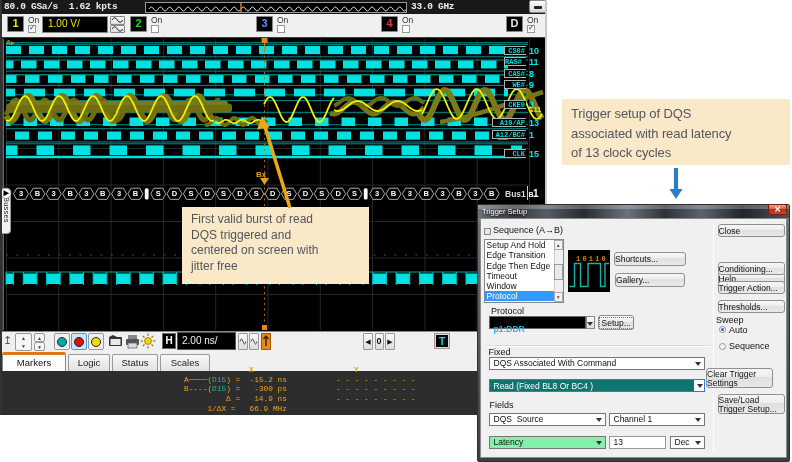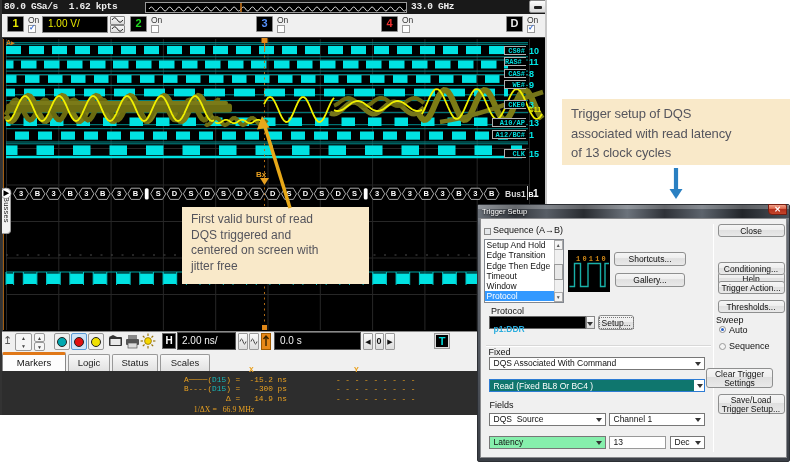--- a/index.html
+++ b/index.html
@@ -1,17 +1,17 @@
 <!DOCTYPE html>
 <html><head><meta charset="utf-8"><style>
 html,body{margin:0;padding:0;width:792px;height:462px;background:#fff;overflow:hidden}
 *{box-sizing:border-box}
 body{font-family:"Liberation Sans",sans-serif}
 .abs{position:absolute}
-.btn7{background:linear-gradient(#f5f5f5,#eee 45%,#dfdfdf 46%,#e9e9e9);border:1px solid #8e8f8f;border-radius:3px;color:#111;text-align:center;font:8.5px "Liberation Sans",sans-serif}
+.btn7{background:linear-gradient(#f5f5f5,#eee 45%,#dfdfdf 46%,#e9e9e9);border:1px solid #8e8f8f;border-radius:3px;color:#111;text-align:left;font:8.5px "Liberation Sans",sans-serif}
 .arr{position:absolute;right:3px;top:4px;width:0;height:0;border-left:3.2px solid transparent;border-right:3.2px solid transparent;border-top:4px solid #333}
 </style></head><body>
 <div class="abs" style="left:0;top:0;width:547px;height:415px">
     <div class="abs" style="left:0;top:0;width:547px;height:14px;background:#191919"></div>
     <div class="abs" style="left:4px;top:1px;color:#eee;font:bold 9.5px 'Liberation Mono',monospace;letter-spacing:-0.3px">80.0 GSa/s&nbsp;&nbsp;1.62 kpts</div>
     <div class="abs" style="left:145px;top:1.5px;width:262px;height:11px;background:#000;border:1px solid #9a9a9a">
       <svg width="260" height="9" viewBox="0 0 260 9" style="position:absolute;left:0;top:0">
         <path d="M3,6 q2.3,-4 4.6,0 t4.6,0 q2.3,-4 4.6,0 t4.6,0 q2.3,-4 4.6,0 t4.6,0 q2.3,-4 4.6,0 t4.6,0 q2.3,-4 4.6,0 t4.6,0 q2.3,-4 4.6,0 t4.6,0 q2.3,-4 4.6,0 t4.6,0 q2.3,-4 4.6,0 t4.6,0 q2.3,-4 4.6,0 t4.6,0 q2.3,-4 4.6,0 t4.6,0 q2.3,-4 4.6,0 t4.6,0 q2.3,-4 4.6,0 t4.6,0 q2.3,-4 4.6,0 t4.6,0 q2.3,-4 4.6,0 t4.6,0 q2.3,-4 4.6,0 t4.6,0 q2.3,-4 4.6,0 t4.6,0 q2.3,-4 4.6,0 t4.6,0 q2.3,-4 4.6,0 t4.6,0 q2.3,-4 4.6,0 t4.6,0 q2.3,-4 4.6,0 t4.6,0 q2.3,-4 4.6,0 t4.6,0 q2.3,-4 4.6,0 t4.6,0 q2.3,-4 4.6,0 t4.6,0 q2.3,-4 4.6,0 t4.6,0 q2.3,-4 4.6,0 t4.6,0 q2.3,-4 4.6,0 t4.6,0 q2.3,-4 4.6,0 t4.6,0 q2.3,-4 4.6,0 t4.6,0" stroke="#ddd" stroke-width="1" fill="none"></path>
         <line x1="95" y1="0" x2="95" y2="9" stroke="#d07818" stroke-width="1.5"></line>
       </svg>
@@ -471,40 +471,39 @@
     <div class="abs" style="left:248.5px;top:332.5px;width:10px;height:17px;background:linear-gradient(#fafafa,#ddd);border:1px solid #999;border-radius:1px;overflow:hidden">
       <svg width="8" height="15" viewBox="0 0 8 15" style="display:block">
         <path d="M1,7.5 q1.5,-5 3,0 t3,0" stroke="#333" stroke-width="0.9" fill="none"></path>
       </svg>
     </div>
     <div class="abs" style="left:261px;top:332.5px;width:10px;height:17px;background:#e88818;border:1px solid #a05a00">
       <svg width="8" height="15" style="display:block">
         <path d="M4,2 L4,12 M1.5,5 L4,2 L6.5,5" stroke="#3a2400" stroke-width="1.4" fill="none"></path>
       </svg>
     </div>
-    <div class="abs" style="left:274px;top:332px;width:87px;height:18px;background:#000;border:1px solid #555;color:#f2f2f2;font:10px 'Liberation Sans',sans-serif;line-height:16px;padding-left:5px">0.0 s</div>
     <div class="abs" style="left:363px;top:332.5px;width:10px;height:17px;background:linear-gradient(#fafafa,#ddd);border:1px solid #999;border-radius:1px;color:#111;text-align:center;font:7px sans-serif;line-height:15px">◀</div>
     <div class="abs" style="left:374.5px;top:332.5px;width:9px;height:17px;background:linear-gradient(#fafafa,#ddd);border:1px solid #999;border-radius:1px;color:#111;text-align:center;font:bold 9px 'Liberation Sans',sans-serif;line-height:15px">0</div>
     <div class="abs" style="left:385px;top:332.5px;width:10px;height:17px;background:linear-gradient(#fafafa,#ddd);border:1px solid #999;border-radius:1px;color:#111;text-align:center;font:7px sans-serif;line-height:15px">▶</div>
     <div class="abs" style="left:434px;top:333px;width:16px;height:16px;background:#000;border:1px solid #999;box-shadow:0 0 0 1px #ddd inset;color:#00d8d8;font:bold 11px 'Liberation Sans',sans-serif;text-align:center;line-height:14px">T</div>
     <div class="abs" style="left:0;top:352px;width:547px;height:19px;background:#f0f0f0"></div>
     <div class="abs" style="left:2px;top:352px;width:64px;height:19px;background:#fdfdfd;border:1px solid #888;border-bottom:none;border-top:3px solid #e07818;color:#111;font:9.5px 'Liberation Sans',sans-serif;text-align:center;line-height:15px;border-radius:2px 2px 0 0">Markers</div>
     <div class="abs" style="left:68px;top:354px;width:42px;height:17px;background:linear-gradient(#f8f8f8,#e2e2e2);border:1px solid #999;border-bottom:none;color:#222;font:9.5px 'Liberation Sans',sans-serif;text-align:center;line-height:16px;border-radius:2px 2px 0 0">Logic</div>
     <div class="abs" style="left:112px;top:354px;width:46px;height:17px;background:linear-gradient(#f8f8f8,#e2e2e2);border:1px solid #999;border-bottom:none;color:#222;font:9.5px 'Liberation Sans',sans-serif;text-align:center;line-height:16px;border-radius:2px 2px 0 0">Status</div>
     <div class="abs" style="left:160px;top:354px;width:50px;height:17px;background:linear-gradient(#f8f8f8,#e2e2e2);border:1px solid #999;border-bottom:none;color:#222;font:9.5px 'Liberation Sans',sans-serif;text-align:center;line-height:16px;border-radius:2px 2px 0 0">Scales</div>
     <div class="abs" style="left:0;top:371px;width:547px;height:44px;background:#2d2d2d"></div>
     <div class="abs" style="left:249px;top:366px;font-family:'Liberation Mono',monospace;font-size:7.8px;color:#e8a020;white-space:pre;font-weight:bold">X</div>
     <div class="abs" style="left:354px;top:366px;font-family:'Liberation Mono',monospace;font-size:7.8px;color:#e8a020;white-space:pre;font-weight:bold">Y</div>
     <div class="abs" style="left:184px;top:375.5px;font-family:'Liberation Mono',monospace;font-size:7.8px;color:#e8a020;white-space:pre">A────(<b style="color:#18b8b8;font-weight:normal">D15</b>) =  -15.2 ns</div>
     <div class="abs" style="left:336px;top:375.5px;font-family:'Liberation Mono',monospace;font-size:7.8px;color:#e8a020;white-space:pre">- - - - - - - - -</div>
     <div class="abs" style="left:184px;top:385px;font-family:'Liberation Mono',monospace;font-size:7.8px;color:#e8a020;white-space:pre">B----(<b style="color:#18b8b8;font-weight:normal">D15</b>) =   -300 ps</div>
     <div class="abs" style="left:336px;top:385px;font-family:'Liberation Mono',monospace;font-size:7.8px;color:#e8a020;white-space:pre">- - - - - - - - -</div>
     <div class="abs" style="left:184px;top:395px;font-family:'Liberation Mono',monospace;font-size:7.8px;color:#e8a020;white-space:pre">         Δ =   14.9 ns</div>
     <div class="abs" style="left:336px;top:395px;font-family:'Liberation Mono',monospace;font-size:7.8px;color:#e8a020;white-space:pre">- - - - - - - - -</div>
-    <div class="abs" style="left:184px;top:404.5px;font-family:Liberation Serif, serif;font-size:7.8px;color:#e8a020;white-space:pre">     1/ΔX =   66.9 MHz</div>
+    <div class="abs" style="left:184px;top:404.5px;font-family:Liberation Mono, monospace;font-size:7.8px;color:#e8a020;white-space:pre">     1/ΔX =   66.9 MHz</div>
     <div class="abs" style="left:0;top:0;width:2px;height:415px;background:#333"></div>
     <div class="abs" style="left:545px;top:0;width:2px;height:204px;background:#c8c8c8"></div>
   </div>
 <div class="abs" style="left:562px;top:99px;width:228px;height:66px;background:#f9e9c9"></div>
 <div class="abs" style="left:571px;top:104px;width:216px;color:#55555d;font:13px 'Liberation Sans',sans-serif;line-height:19.5px;letter-spacing:-0.1px">Trigger setup of DQS<br>associated with read latency<br>of 13 clock cycles</div>
 <svg class="abs" style="left:666px;top:167px" width="20" height="33" viewBox="0 0 20 33">
     <line x1="10" y1="1" x2="10" y2="23" stroke="#2a80c2" stroke-width="4.2"></line>
     <polygon points="3.5,22 16.5,22 10,32" fill="#2a80c2"></polygon>
   </svg>
 <div class="abs" style="left:477px;top:203.5px;width:313px;height:258.5px">

